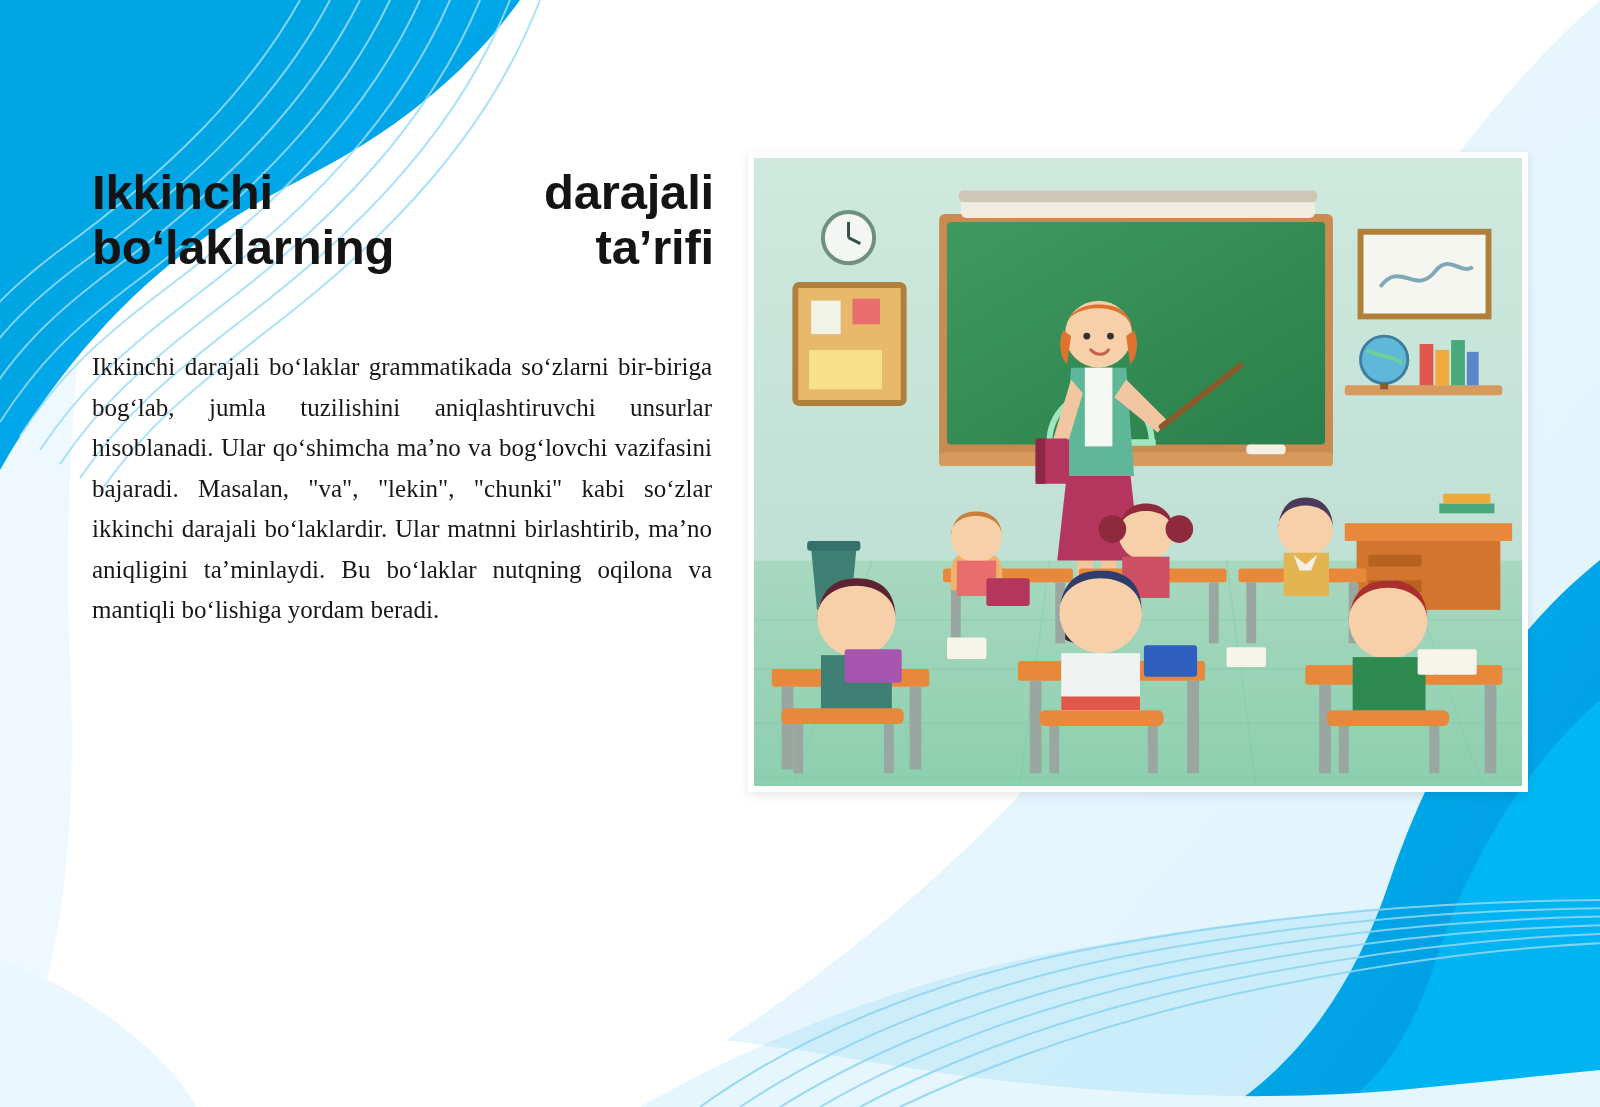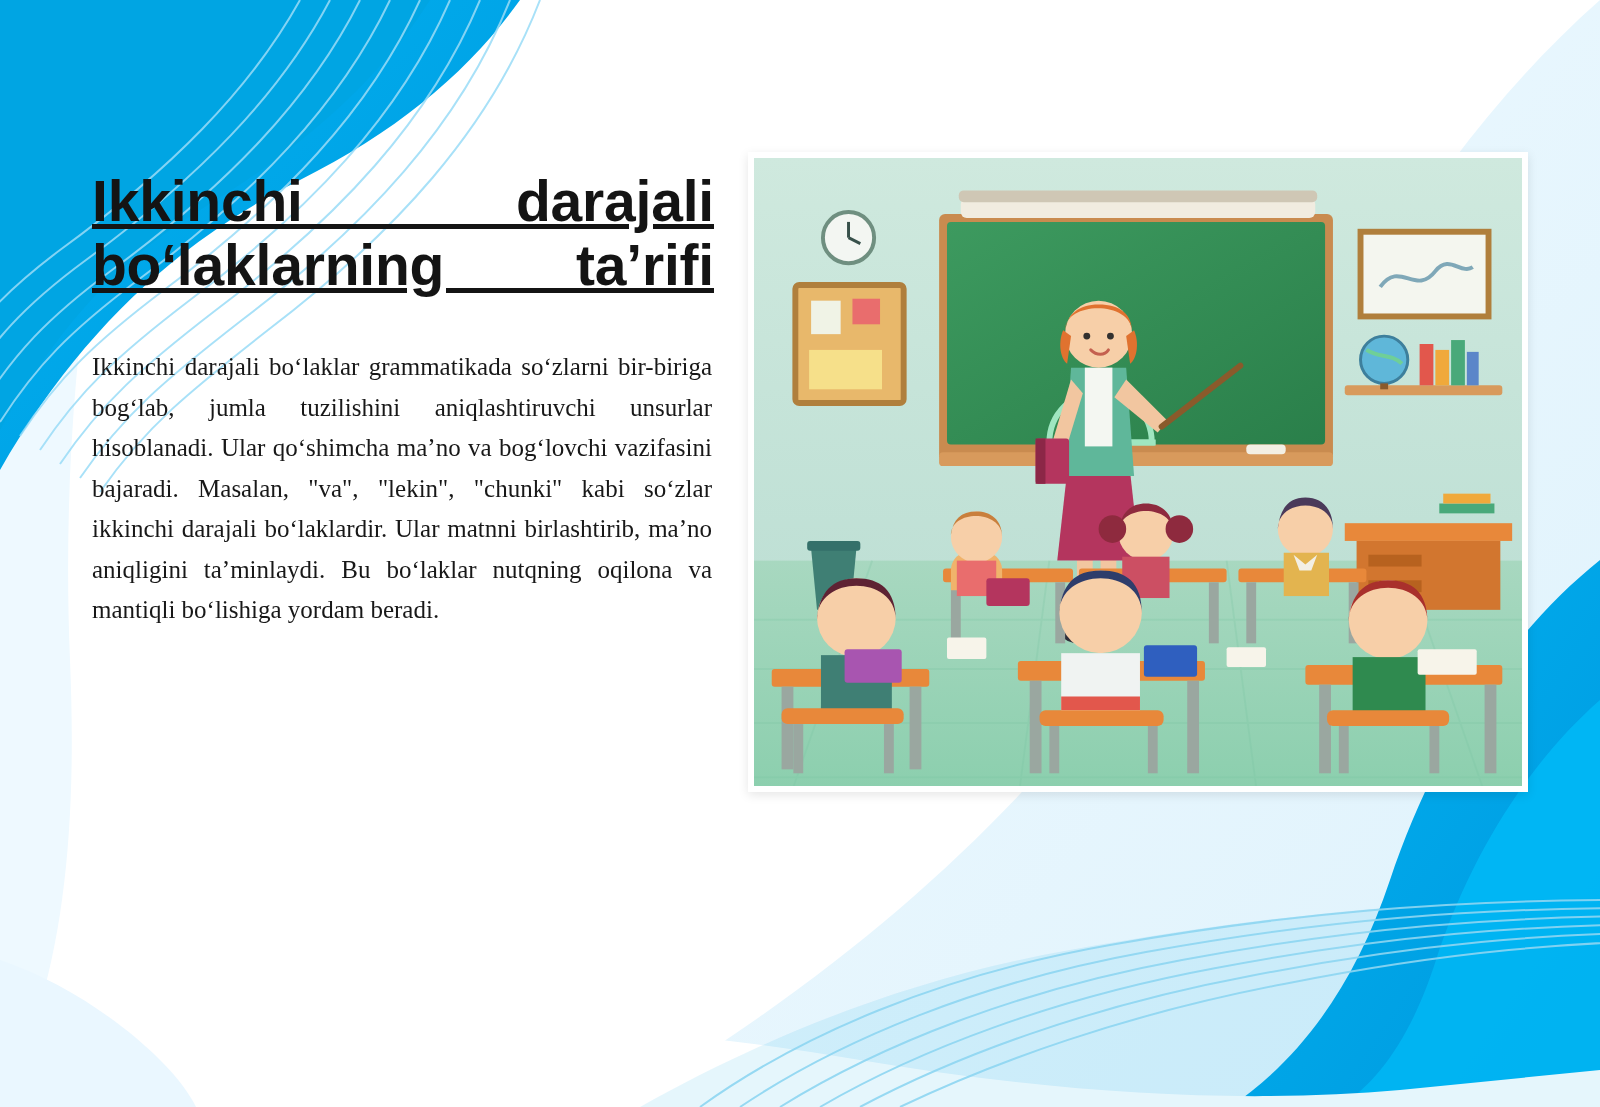--- a/index.html
+++ b/index.html
@@ -39,28 +39,27 @@
     width: 1600px;
     height: 1107px;
     z-index: 5;
   }
 
   .title {
     position: absolute;
     left: 92px;
     top: 132px;
     width: 622px;
-    font-size: 57px;
+    font-size: 49px;
     line-height: 1.12;
     font-weight: bold;
     color: #141414;
     text-align: justify;
     text-align-last: justify;
     letter-spacing: -0.2px;
-    text-decoration: underline;
   }
 
   .body-text {
     position: absolute;
     left: 92px;
     top: 322px;
     width: 620px;
     font-size: 25px;
     line-height: 1.62;
     color: #181818;

